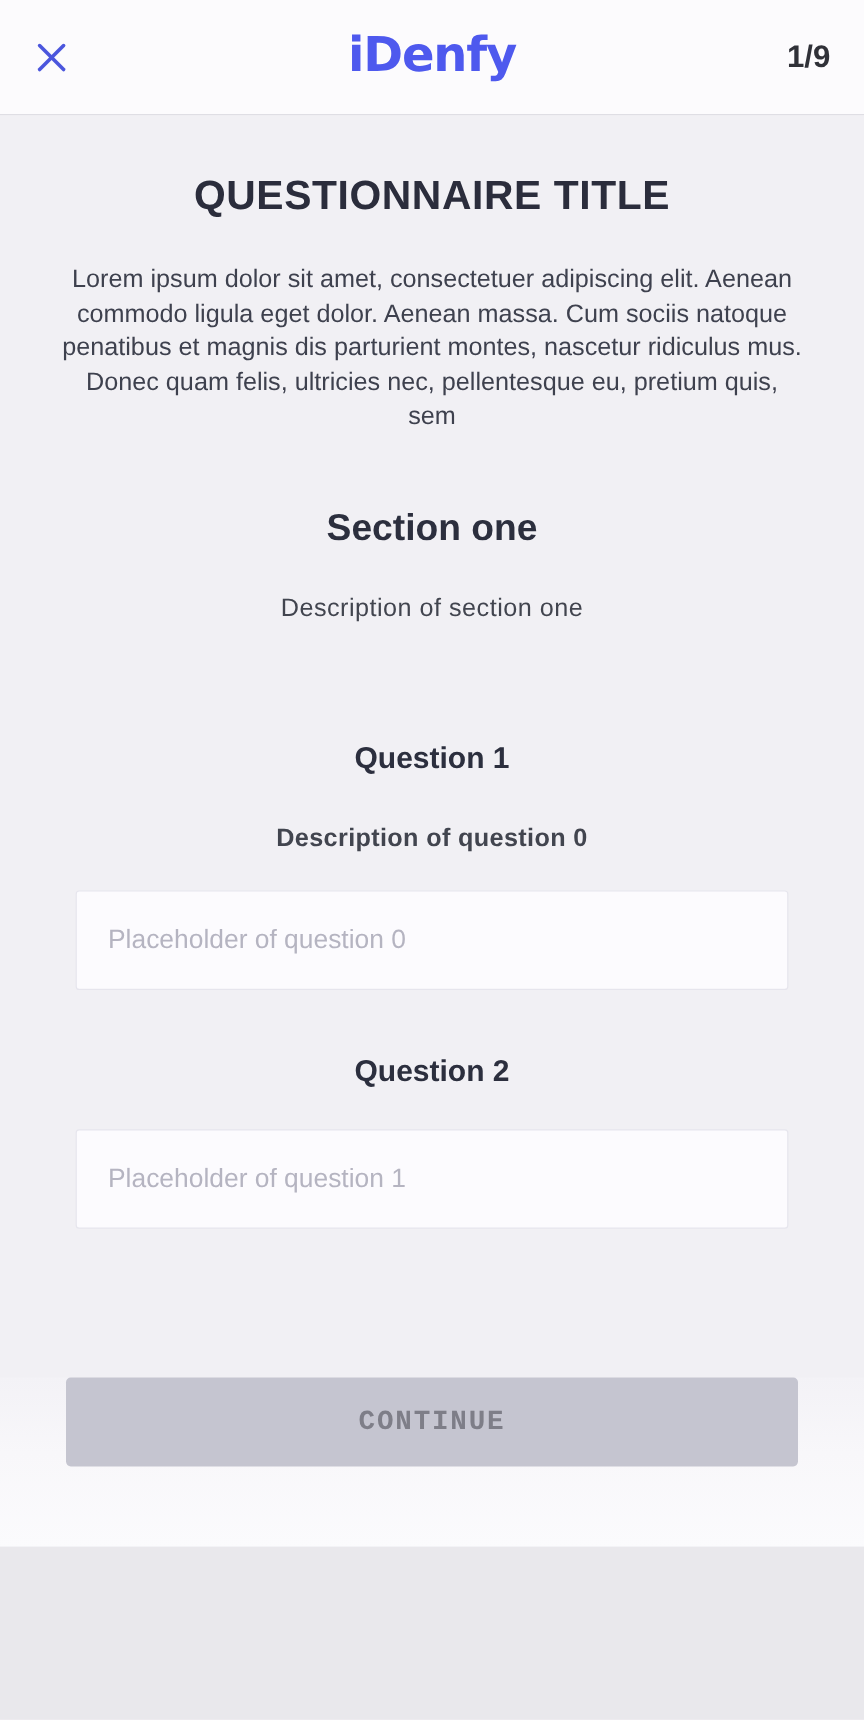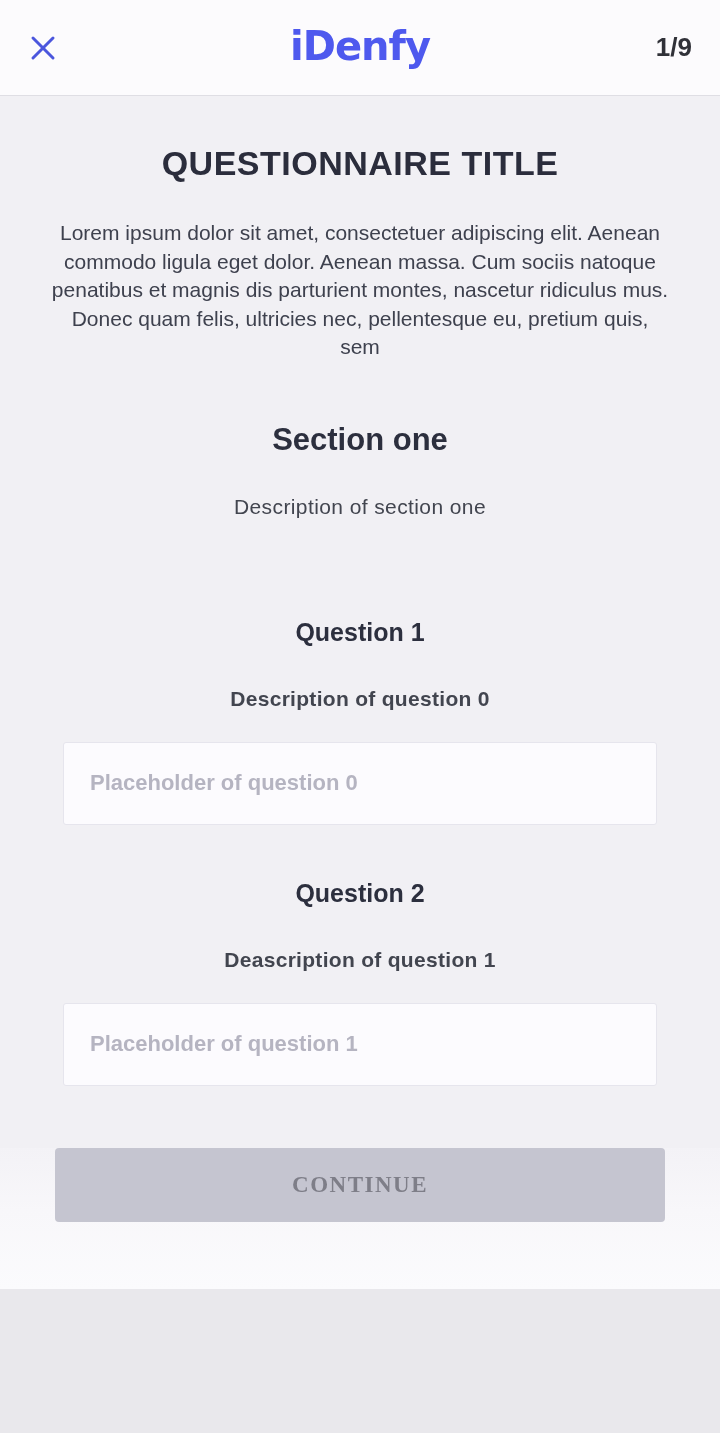--- a/index.html
+++ b/index.html
@@ -111,21 +111,20 @@
     height: 83px;
     margin: 30px auto 0;
     background: #fcfbfe;
     border: 1px solid #e6e5ed;
     border-radius: 3px;
     padding: 0 26px;
     font-family: "Liberation Sans", sans-serif;
     font-size: 22px;
     color: #3e414e;
     outline: none;
-    font-weight: bold;
   }
   .question-input::placeholder {
     color: #b5b4c1;
     opacity: 1;
   }
 
   
   .footer {
     position: absolute;
     left: 0;
@@ -136,21 +135,21 @@
     z-index: 4;
   }
   .continue-btn {
     display: block;
     width: 610px;
     height: 74px;
     margin: 0 auto;
     background: #c5c5d0;
     border: none;
     border-radius: 4px;
-    font-family: Liberation Serif, serif;
+    font-family: Liberation Mono, monospace;
     font-size: 23px;
     font-weight: 700;
     letter-spacing: 1.5px;
     color: #7e7e88;
     cursor: pointer;
   }
 </style>
 </head>
 <body>
 
@@ -178,21 +177,20 @@
     <div class="section-desc">Description of section one</div>
 
     <div class="question first">
       <h3 class="question-title">Question 1</h3>
       <div class="question-desc">Description of question 0</div>
       <input class="question-input" type="text" placeholder="Placeholder of question 0" style="">
     </div>
 
     <div class="question">
       <h3 class="question-title">Question 2</h3>
-      <div class="question-desc">Deascription of question 1</div>
       <input class="question-input" type="text" placeholder="Placeholder of question 1" style="">
     </div>
 
   </div>
 
   <div class="footer">
     <button class="continue-btn" disabled="">CONTINUE</button>
   </div>
 
 </div>

